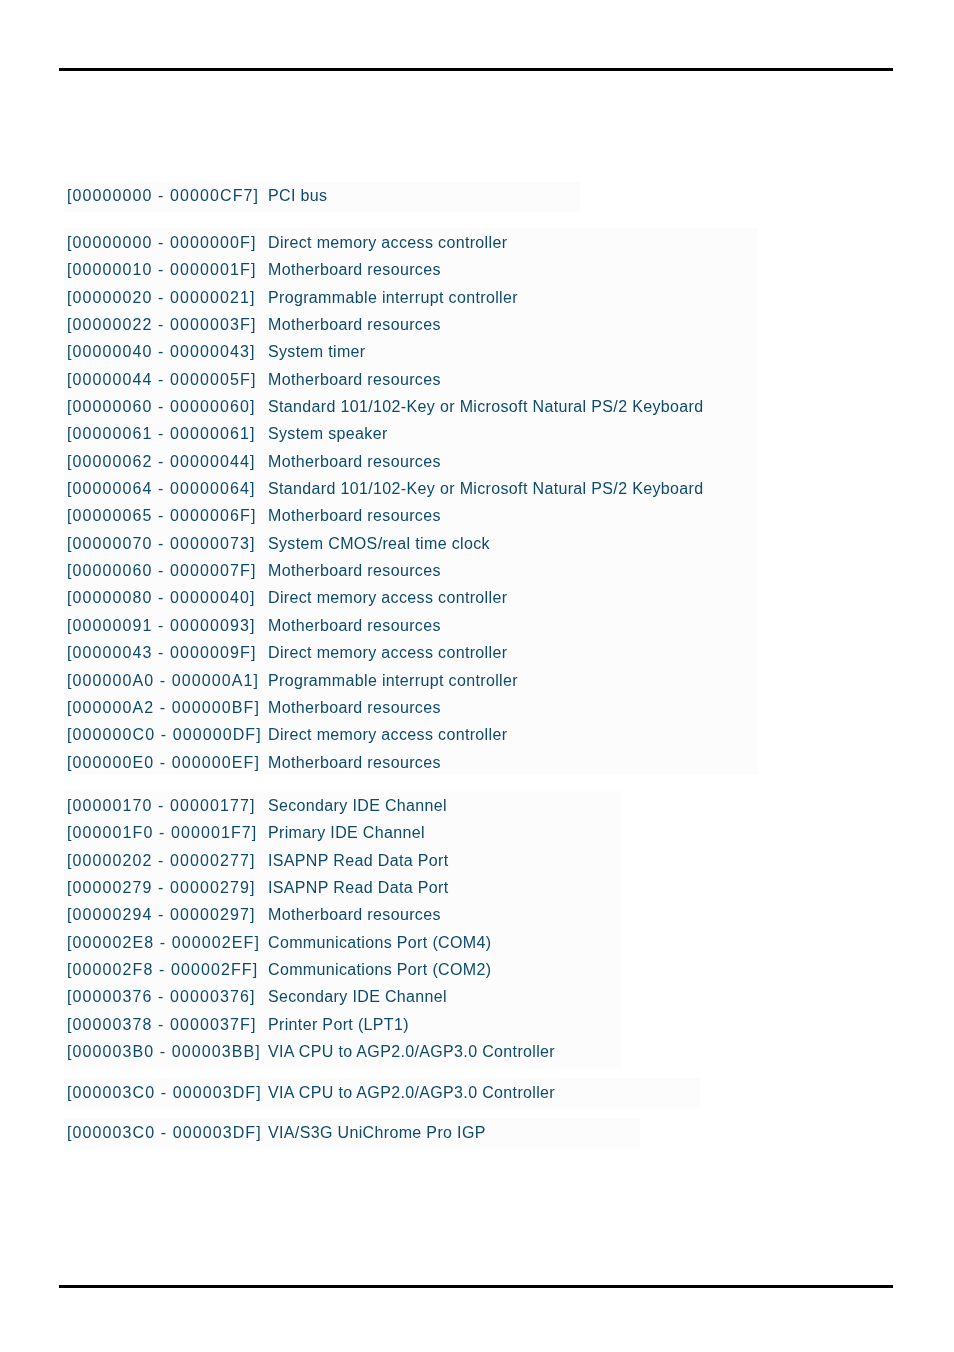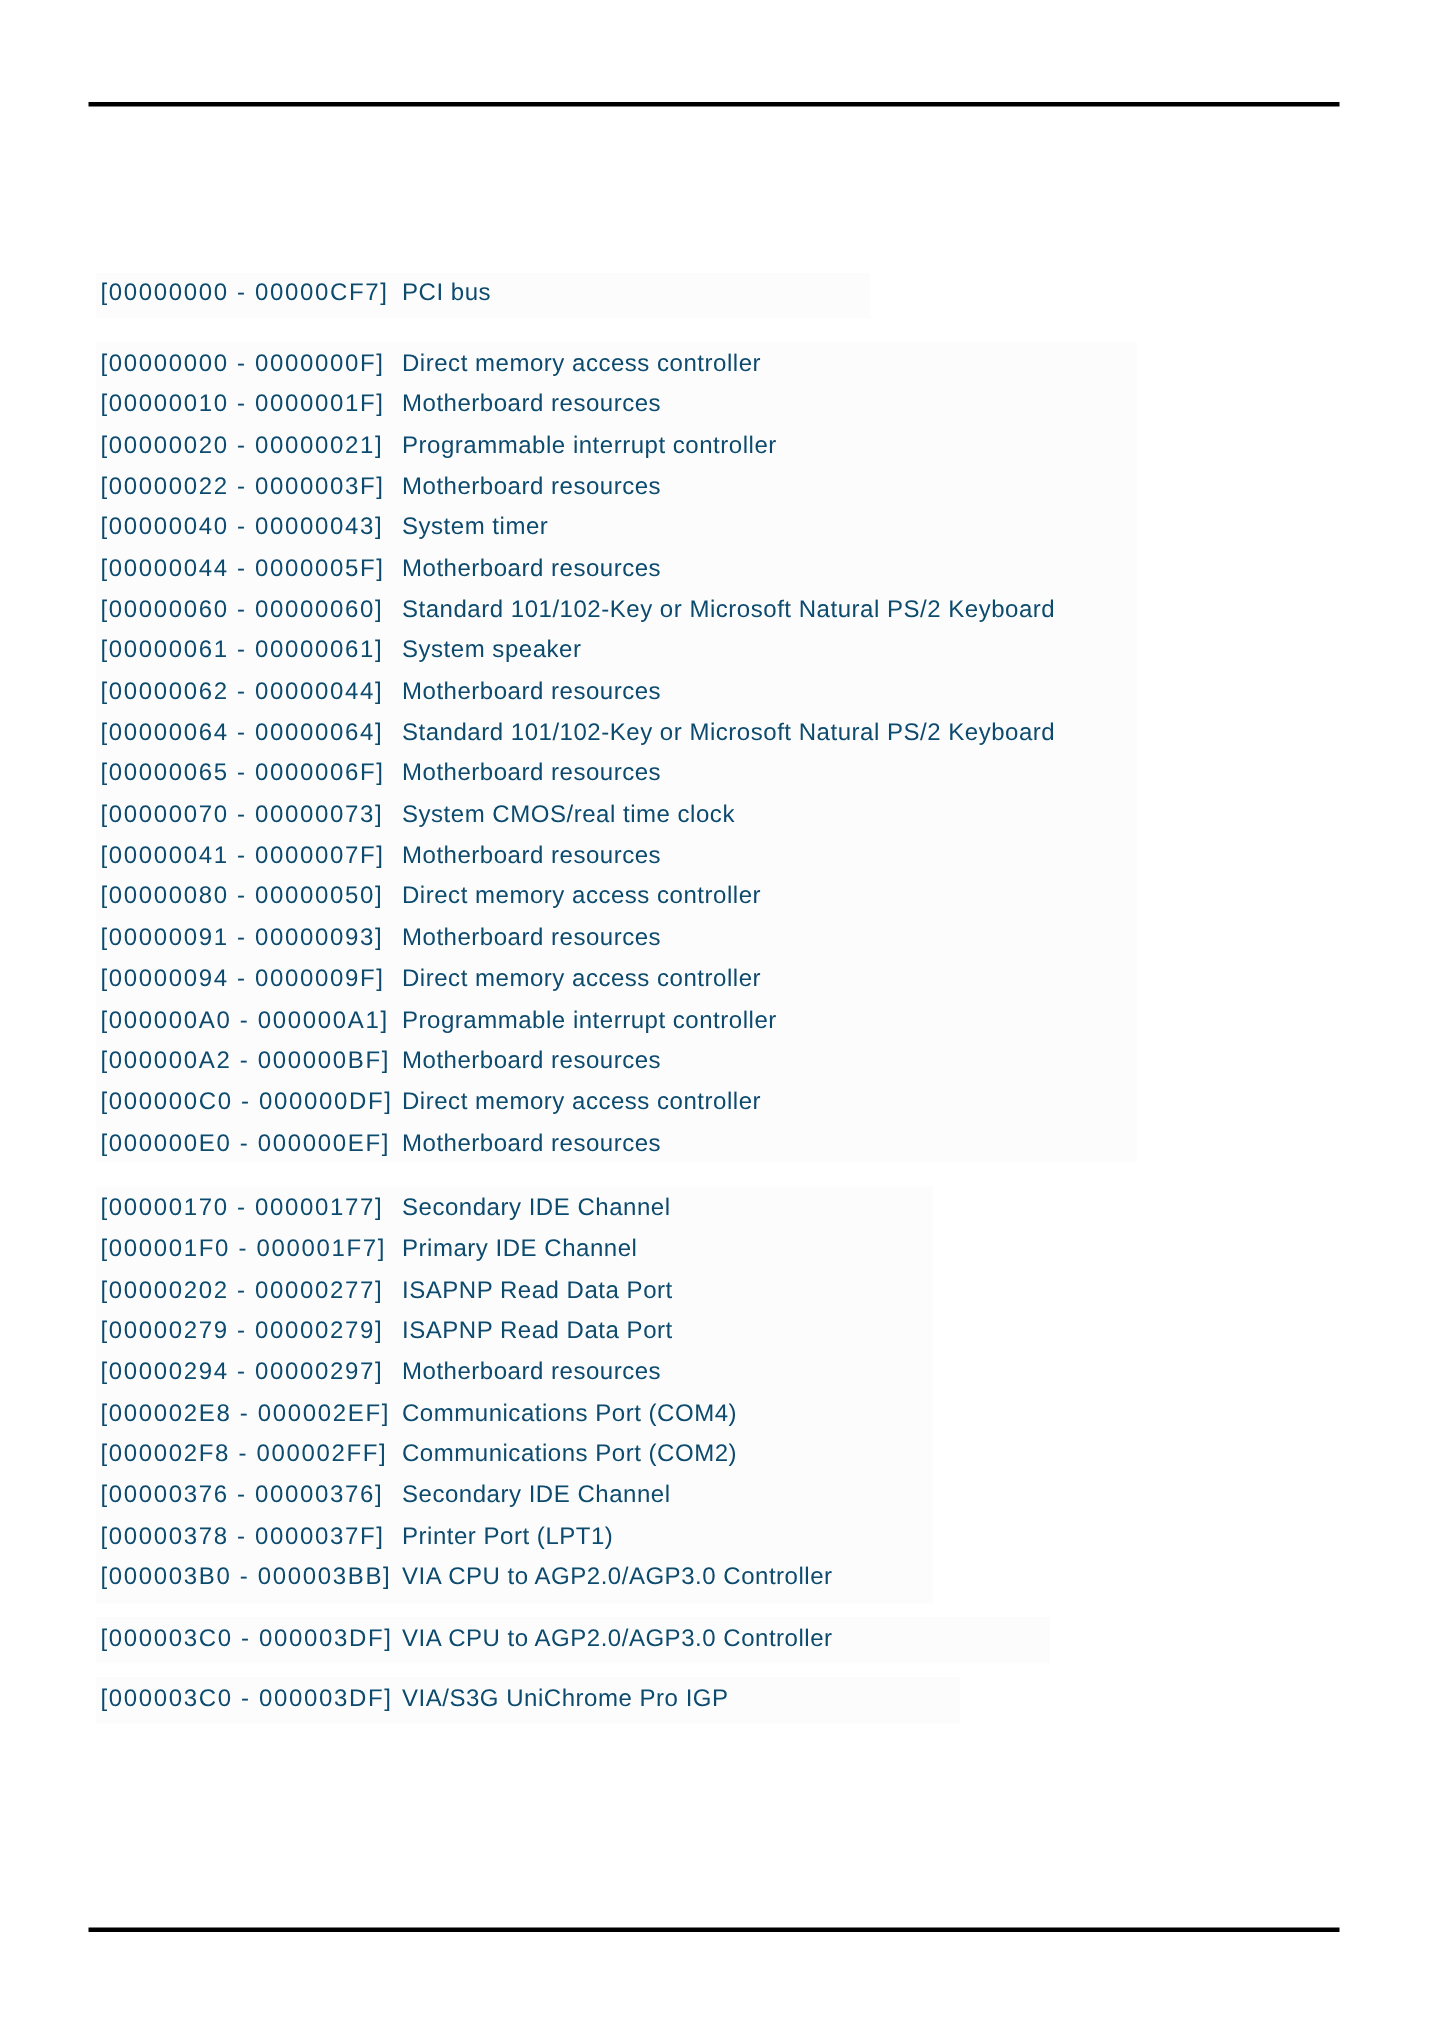--- a/index.html
+++ b/index.html
@@ -123,33 +123,33 @@
 
       <div class="row">
         <span class="addr">[00000065 - 0000006F]</span><span class="desc">Motherboard resources</span>
       </div>
 
       <div class="row">
         <span class="addr">[00000070 - 00000073]</span><span class="desc">System CMOS/real time clock</span>
       </div>
 
       <div class="row">
-        <span class="addr">[00000041 - 0000007F]</span><span class="desc">Motherboard resources</span>
-      </div>
-
-      <div class="row">
-        <span class="addr">[00000080 - 00000050]</span><span class="desc">Direct memory access controller</span>
+        <span class="addr">[00000060 - 0000007F]</span><span class="desc">Motherboard resources</span>
+      </div>
+
+      <div class="row">
+        <span class="addr">[00000080 - 00000040]</span><span class="desc">Direct memory access controller</span>
       </div>
 
       <div class="row">
         <span class="addr">[00000091 - 00000093]</span><span class="desc">Motherboard resources</span>
       </div>
 
       <div class="row">
-        <span class="addr">[00000094 - 0000009F]</span><span class="desc">Direct memory access controller</span>
+        <span class="addr">[00000043 - 0000009F]</span><span class="desc">Direct memory access controller</span>
       </div>
 
       <div class="row">
         <span class="addr">[000000A0 - 000000A1]</span><span class="desc">Programmable interrupt controller</span>
       </div>
 
       <div class="row">
         <span class="addr">[000000A2 - 000000BF]</span><span class="desc">Motherboard resources</span>
       </div>
 

